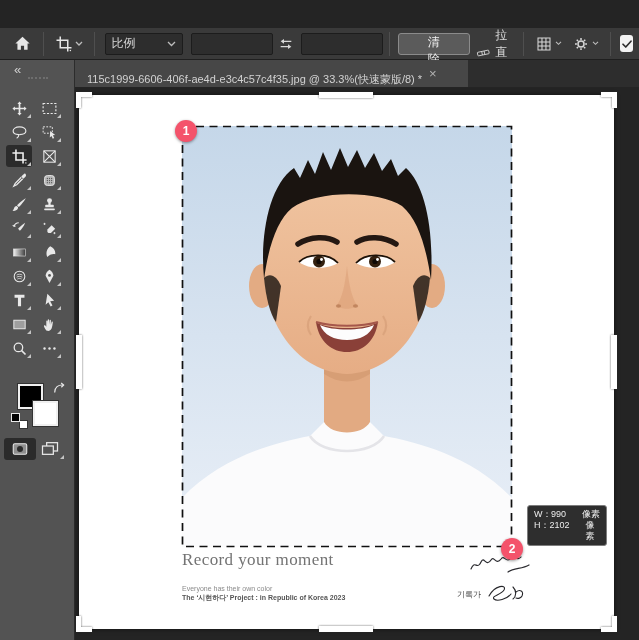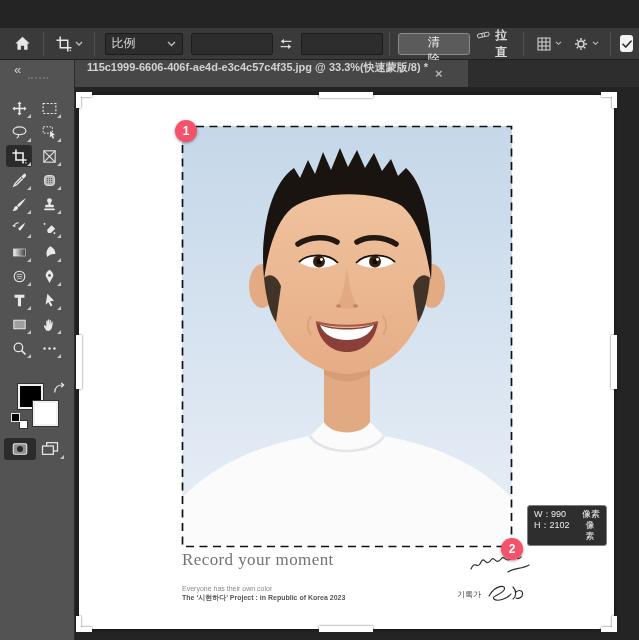--- a/index.html
+++ b/index.html
@@ -22,28 +22,28 @@
   .ob-icon { display:flex; align-items:center; justify-content:center; height:26px; padding:0 5px; }
   .ob-icon svg { display:block; }
   .chev { margin-left:2px; }
   .select { width:100px; height:22px; background:#2d2d2d; border:1px solid #1c1c1c; border-radius:2px;
     display:flex; align-items:center; padding:0 6px; margin-left:4px; }
   .select span { flex:1; font-size:12px; color:#d8d8d8; }
   .ob-input { width:82px; height:22px; background:#2d2d2d; border:1px solid #1c1c1c; border-radius:2px;
     color:#ddd; font-size:12px; padding:0 5px; margin-left:8px; outline:none; }
   .btn-clear { height:22px; background:#5b5b5b; border:1px solid #8b8b8b; border-radius:3px;
     color:#f0f0f0; font-size:12px; padding:0 26px; margin:0 2px; }
-  .straighten { display:flex; align-items:flex-start; gap:5px; padding:0 4px;font-weight:bold; }
+  .straighten { display:flex; align-items:flex-end; gap:5px; padding:0 4px; }
   .commit-box { width:17px; height:17px; background:#f2f2f2; border-radius:3px; display:flex;
     align-items:center; justify-content:center; margin-left:4px; margin-right:6px; }
 
   
   .tabbar { position:absolute; left:75px; top:60px; width:564px; height:27px; background:#2d2d2d; }
   .doc-tab { position:absolute; left:0; top:0; width:393px; height:27px; background:#474747;
-    display:flex; align-items:flex-start; padding:0 8px 0 12px;font-weight:bold; }
+    display:flex; align-items:flex-end; padding:0 8px 0 12px; }
   .doc-tab .title { color:#d2d2d2; font-size:11px; white-space:nowrap; overflow:hidden; }
   .tab-close { color:#b3b3b3; font-size:13px; margin-left:7px; line-height:27px; }
 
   
   .toolpanel { position:absolute; left:0; top:60px; width:75px; height:580px; background:#535353;
     border-right:1px solid #2c2c2c; }
   .collapse { position:absolute; left:14px; top:2px; color:#cfcfcf; font-size:13px; }
   .grip { position:absolute; left:28px; top:17px; width:20px; border-top:2px dotted #6e6e6e; }
   .tools { position:absolute; left:0; top:36px; width:75px; }
   .trow { display:flex; padding-left:6px; height:24px; align-items:center; }

